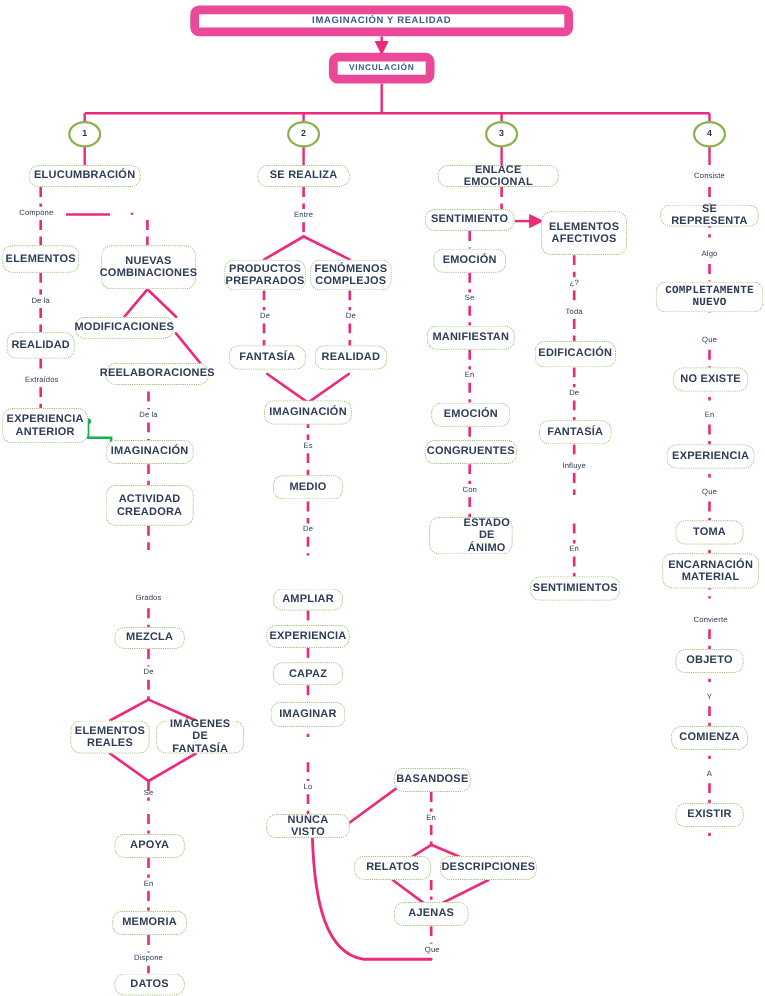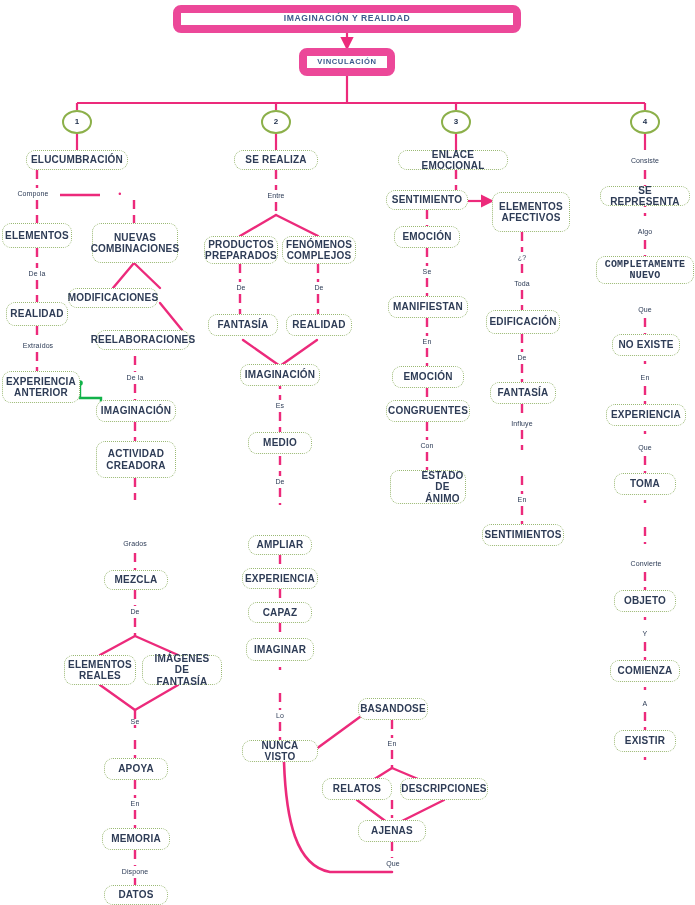--- a/index.html
+++ b/index.html
@@ -318,20 +318,22 @@
   <div class="node dotbox" style="left:600px;top:186px;width:90px;height:20px;">SE REPRESENTA</div>
   <div class="node plain" style="left:628px;top:226px;width:34px;height:12px;">Algo</div>
   <div class="node dotbox" style="left:596px;top:256px;width:98px;height:28px;white-space:pre-line;font-family:Liberation Mono, monospace;">COMPLETAMENTE
 NUEVO</div>
   <div class="node plain" style="left:630px;top:304px;width:30px;height:12px;">Que</div>
   <div class="node dotbox" style="left:612px;top:334px;width:68px;height:22px;">NO EXISTE</div>
   <div class="node plain" style="left:630px;top:372px;width:30px;height:12px;">En</div>
   <div class="node dotbox" style="left:606px;top:404px;width:80px;height:22px;">EXPERIENCIA</div>
   <div class="node plain" style="left:630px;top:442px;width:30px;height:12px;">Que</div>
   <div class="node dotbox" style="left:614px;top:473px;width:62px;height:22px;">TOMA</div>
+  <div class="node dotbox" style="left:602px;top:503px;width:88px;height:32px;white-space:pre-line;">ENCARNACIÓN
+MATERIAL</div>
   <div class="node plain" style="left:620px;top:558px;width:52px;height:12px;">Convierte</div>
   <div class="node dotbox" style="left:614px;top:590px;width:62px;height:22px;">OBJETO</div>
   <div class="node plain" style="left:632px;top:628px;width:26px;height:12px;">Y</div>
   <div class="node dotbox" style="left:610px;top:660px;width:70px;height:22px;">COMIENZA</div>
   <div class="node plain" style="left:632px;top:698px;width:26px;height:12px;">A</div>
   <div class="node dotbox" style="left:614px;top:730px;width:62px;height:22px;">EXISTIR</div>
 
 </div>
 
 </body></html>

